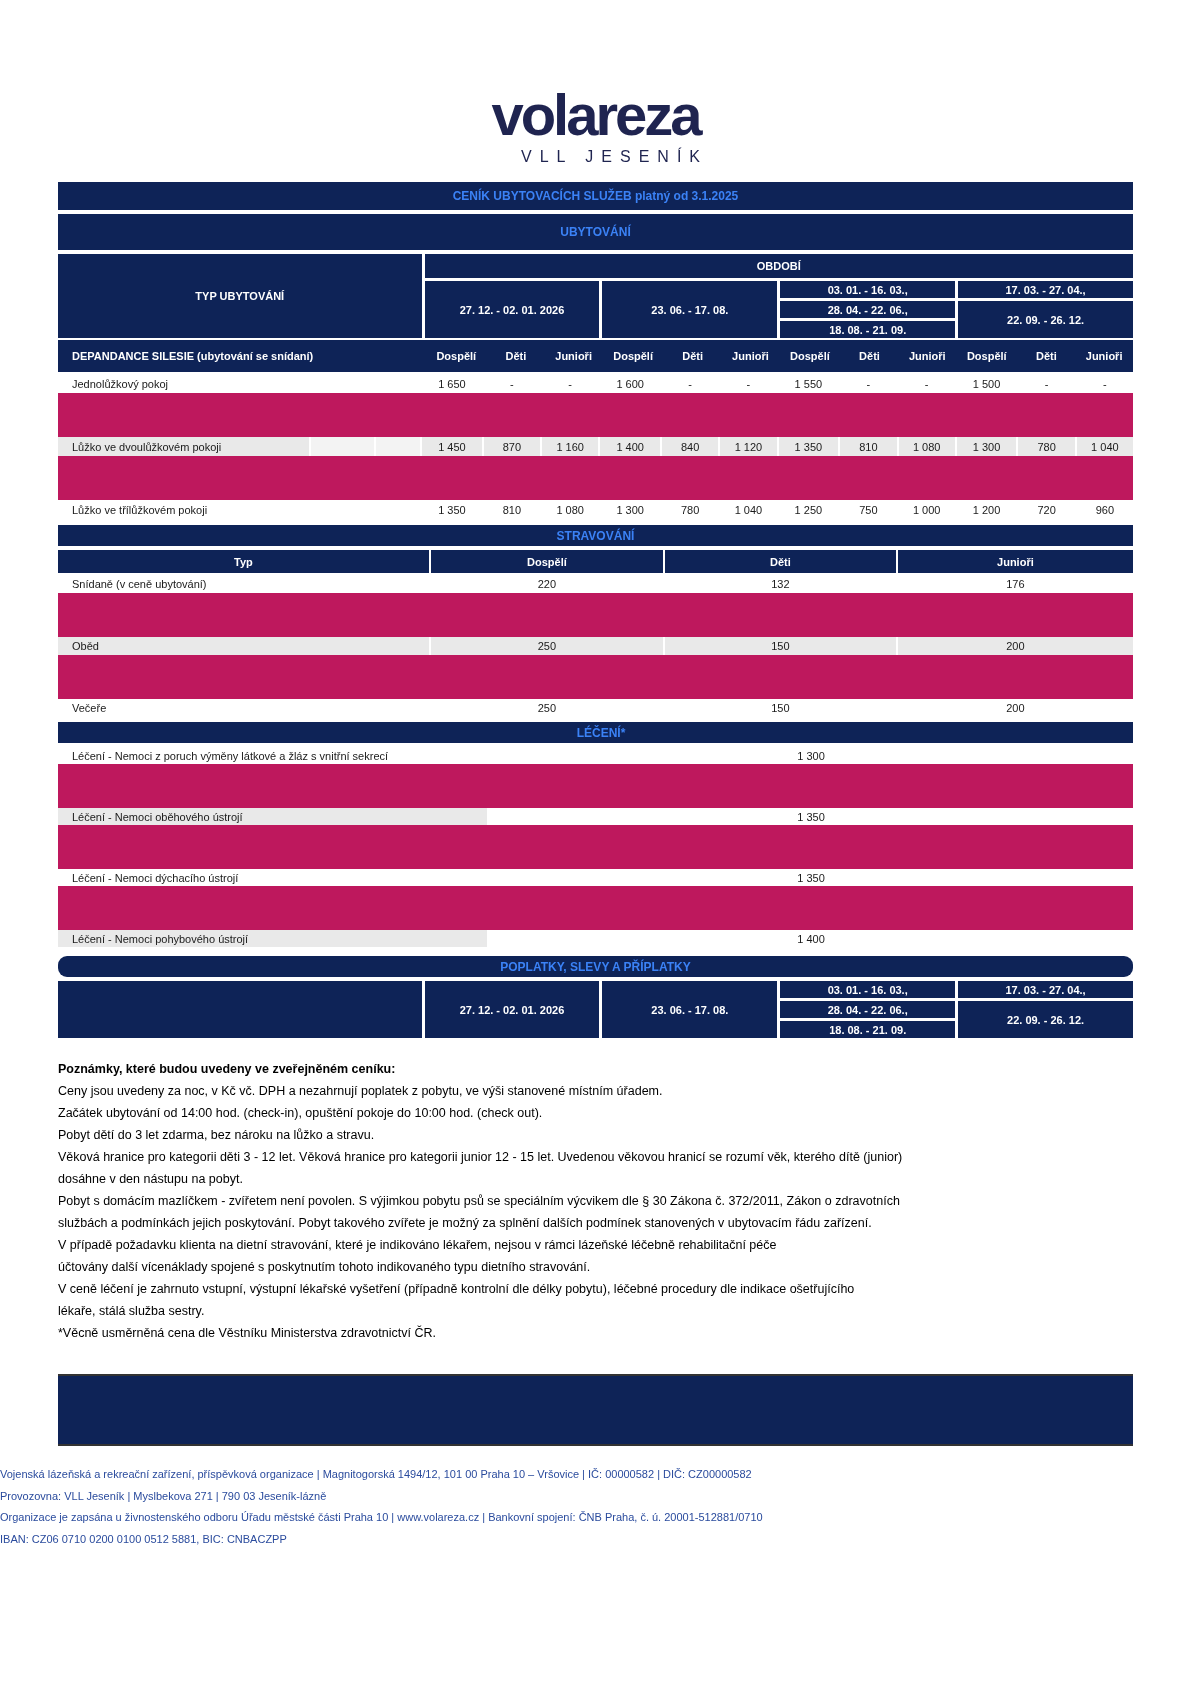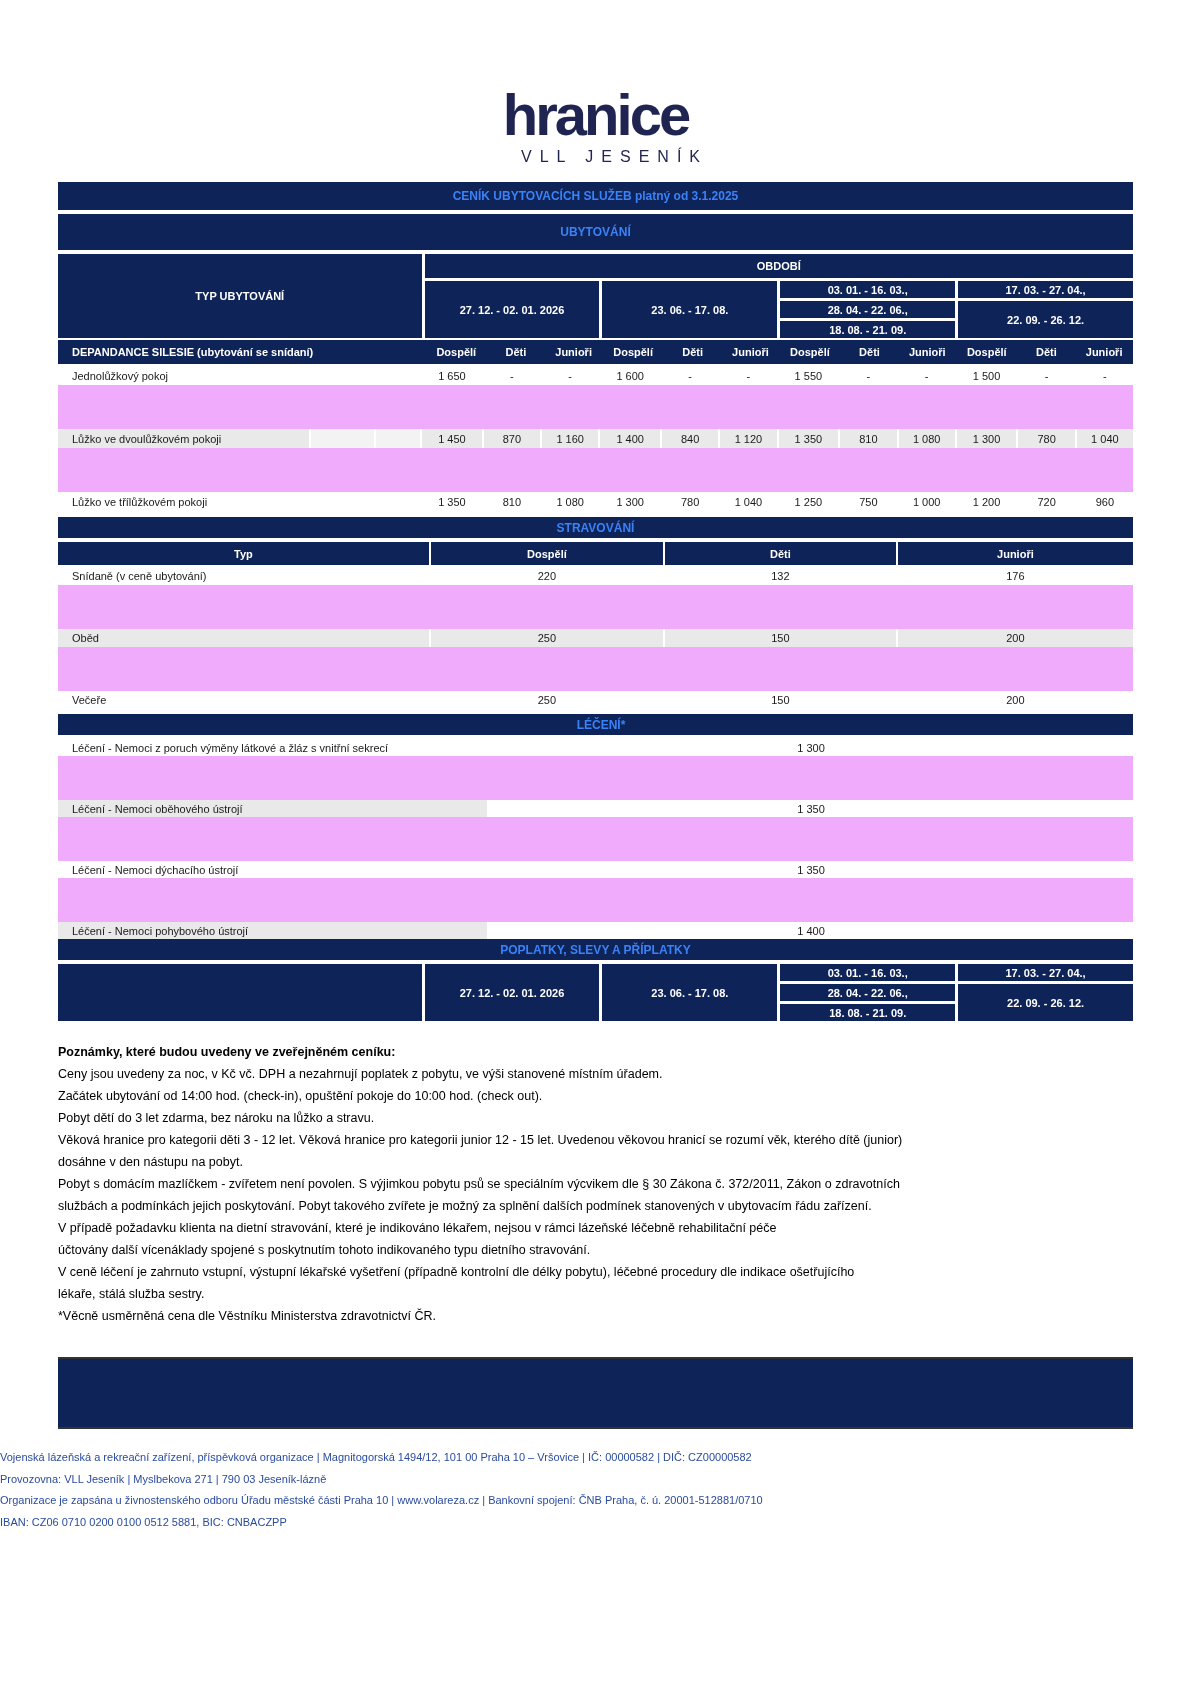--- a/index.html
+++ b/index.html
@@ -46,25 +46,25 @@
   .ub-header .obdobi{grid-column:2/6;grid-row:1;}
   .ub-header .p1{grid-column:2;grid-row:2/5;}
   .ub-header .p2{grid-column:3;grid-row:2/5;}
   .ub-header .p3a{grid-column:4;grid-row:2;}
   .ub-header .p3b{grid-column:4;grid-row:3;}
   .ub-header .p3c{grid-column:4;grid-row:4;}
   .ub-header .p4a{grid-column:5;grid-row:2;}
   .ub-header .p4b{grid-column:5;grid-row:3/5;}
   
   .sub-header{
-    display:grid;gap:0;background:#f9a8d4;height:24px;margin-bottom:2px;
+    display:grid;gap:0;background:#f9a8d4;height:32px;margin-bottom:2px;
     grid-template-columns:34.2fr 5.7fr 5.38fr 5.37fr 5.7fr 5.38fr 5.37fr 5.7fr 5.38fr 5.37fr 5.7fr 5.38fr 5.37fr;
   }
   
-  .rows{display:flex;flex-direction:column;row-gap:2px;background:#f0abfc;gap:44px;}
+  .rows{display:flex;flex-direction:column;row-gap:2px;background:#be185d;gap:44px;}
   .row{display:grid;column-gap:2px;background:#fff;font-size:11px;}
   .u-row{
     height:19px;
     grid-template-columns:24fr 6fr 4.2fr 5.7fr 5.38fr 5.37fr 5.7fr 5.38fr 5.37fr 5.7fr 5.38fr 5.37fr 5.7fr 5.38fr 5.37fr;
   }
   .lbl{justify-content:flex-start !important;padding-left:14px;}
   .stripe .cell{background:var(--stripe);}
   .stripe .sp{background:var(--stripe-light);}
   
   .s-header{display:grid;gap:2px;height:23px;margin-bottom:2px;
@@ -94,21 +94,21 @@
   .notes{margin:20px 0 0 58px;width:1085px;font-size:12.5px;line-height:22px;color:#000;}
   .notes .heading{font-weight:bold;}
   
   .navy-band{width:1075px;height:72px;background:var(--navy);margin:30px auto 0 58px;border-top:2px solid #333;border-bottom:2px solid #333;}
   .footer{margin-top:18px;font-size:11px;line-height:21.5px;color:var(--footer-blue);}
 </style>
 </head>
 <body>
 
 <div class="logo-block">
-  <div class="wordmark">hranice</div>
+  <div class="wordmark">volareza</div>
   <div class="wordmark-sub">VLL JESENÍK</div>
 </div>
 
 <div class="doc">
 
   <div class="bar title-bar">CENÍK UBYTOVACÍCH SLUŽEB platný od 3.1.2025</div>
 
   <div class="bar section-bar">UBYTOVÁNÍ</div>
 
   <div class="ub-header">
@@ -237,21 +237,21 @@
     <div class="row l-row">
       <div class="cell lbl">Léčení - Nemoci dýchacího ústrojí</div>
       <div class="cell val">1 350</div>
     </div>
     <div class="row l-row stripe">
       <div class="cell lbl">Léčení - Nemoci pohybového ústrojí</div>
       <div class="cell val">1 400</div>
     </div>
   </div>
 
-  <div class="bar section-bar tall" style="margin-top:0;">POPLATKY, SLEVY A PŘÍPLATKY</div>
+  <div class="bar section-bar tall" style="margin-top:9px;border-radius:9px;">POPLATKY, SLEVY A PŘÍPLATKY</div>
 
   <div class="pop-header">
     <div class="cell navy blank"></div>
     <div class="cell navy p1">27. 12. - 02. 01. 2026</div>
     <div class="cell navy p2">23. 06. - 17. 08.</div>
     <div class="cell navy p3a">03. 01. - 16. 03.,</div>
     <div class="cell navy p3b">28. 04. - 22. 06.,</div>
     <div class="cell navy p3c">18. 08. - 21. 09.</div>
     <div class="cell navy p4a">17. 03. - 27. 04.,</div>
     <div class="cell navy p4b">22. 09. - 26. 12.</div>

